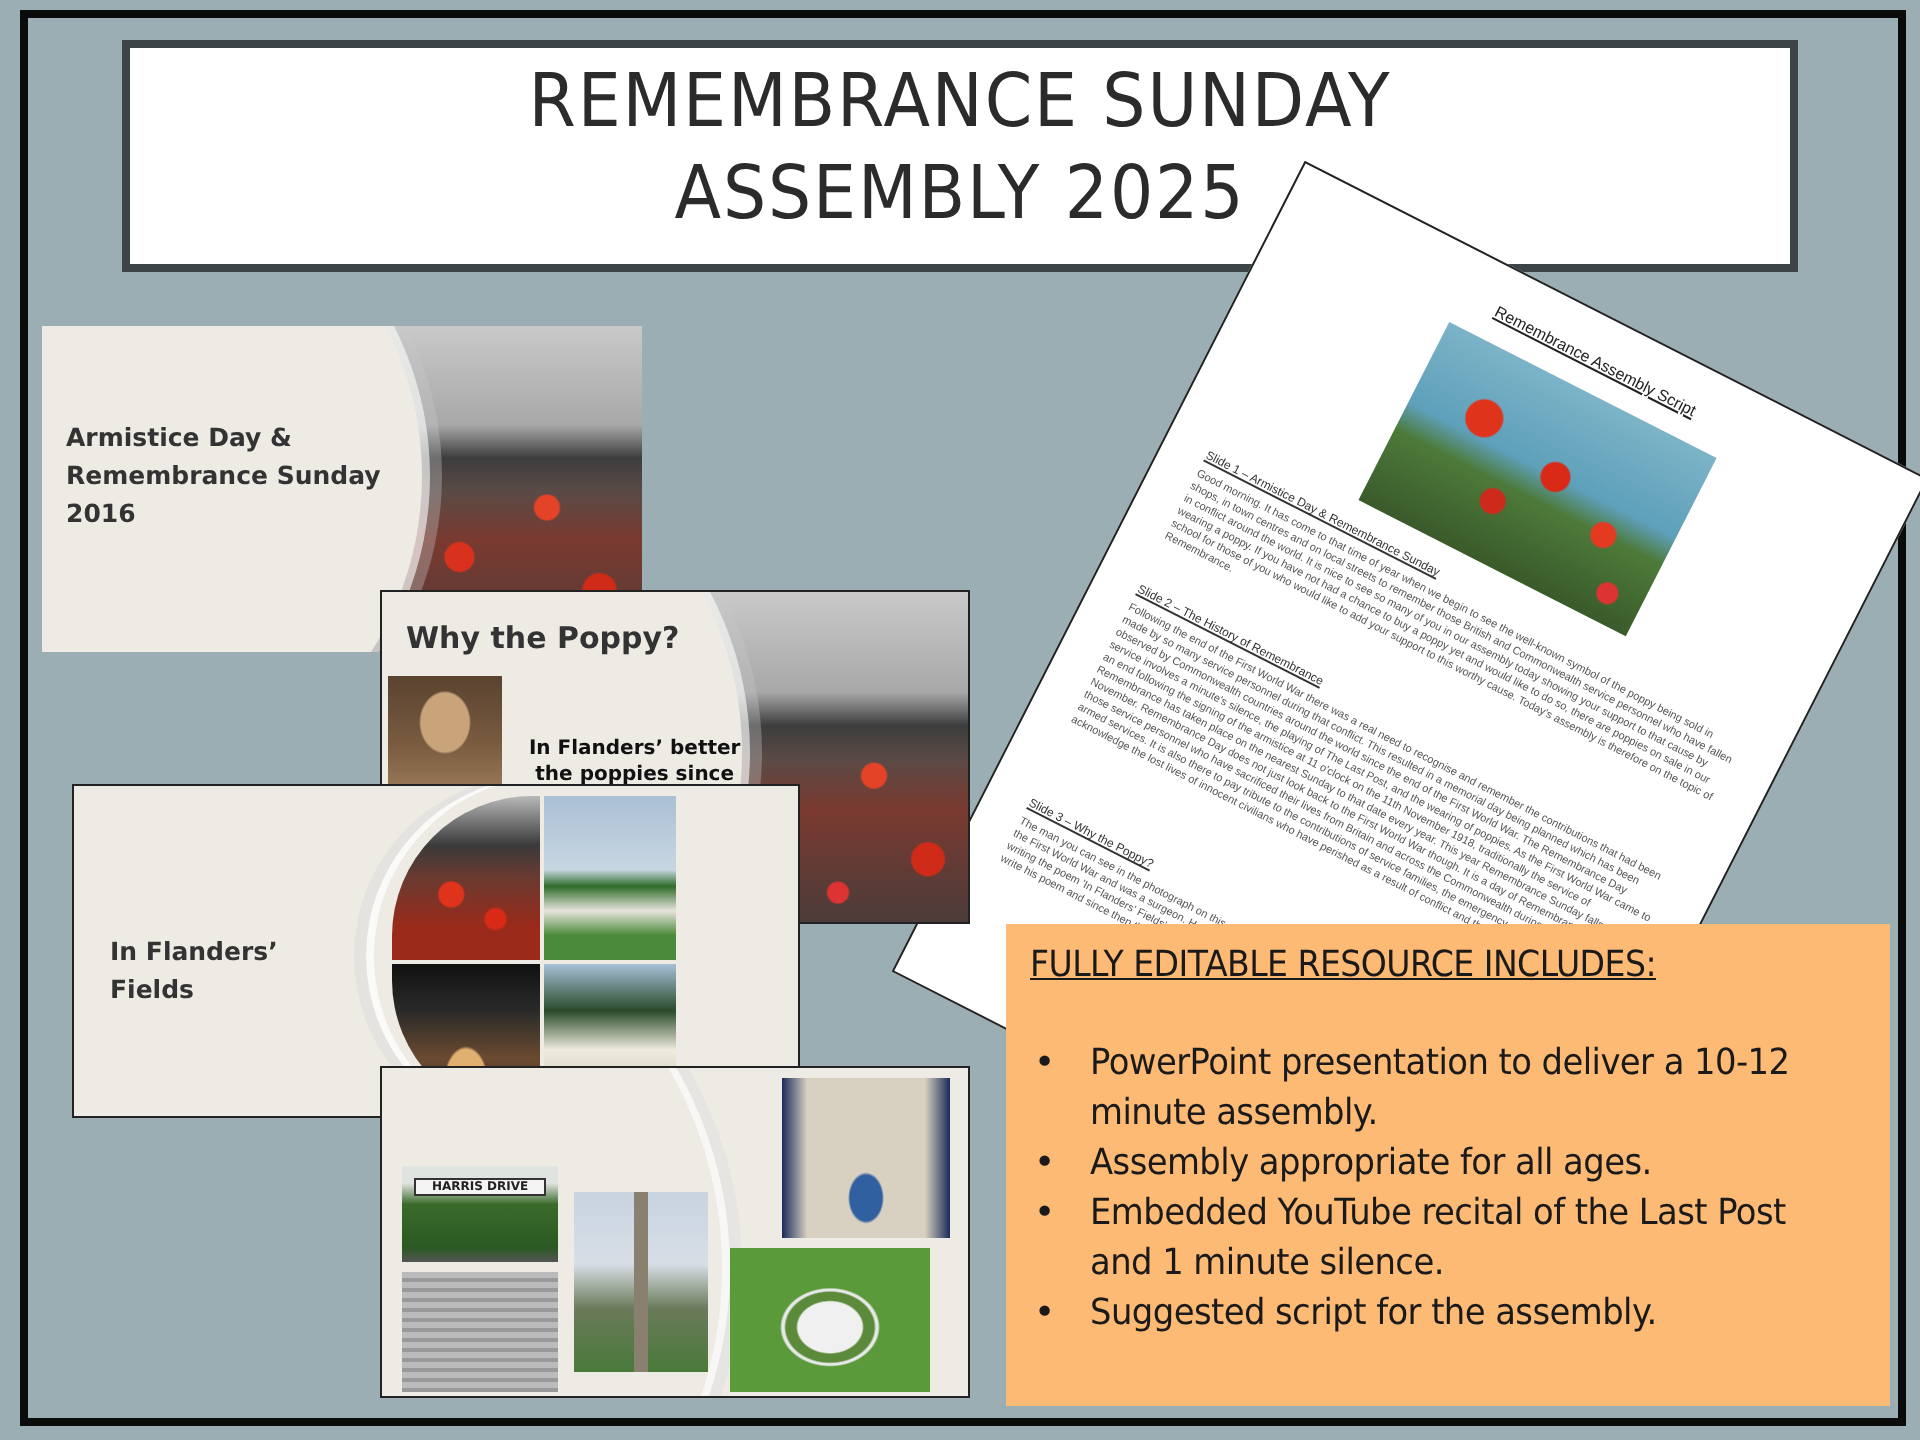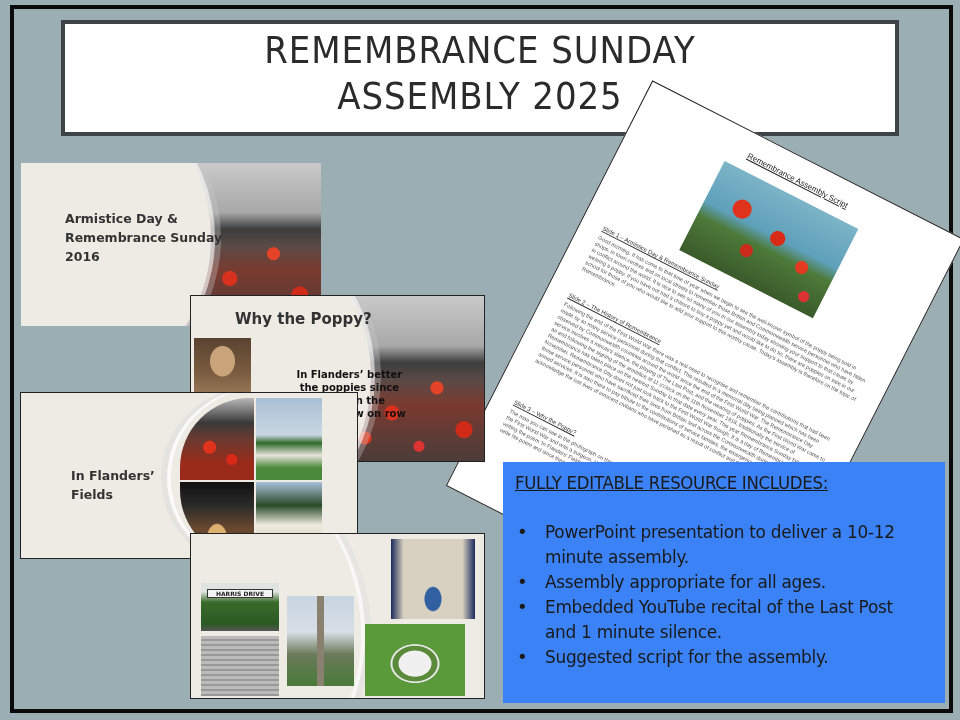--- a/index.html
+++ b/index.html
@@ -3,53 +3,53 @@
   <meta charset="utf-8">
   <style>
     * { box-sizing: border-box; margin: 0; padding: 0; }
     html, body { width: 960px; height: 720px; overflow: hidden; }
     body { background: #9aaeb4; font-family: "DejaVu Sans", sans-serif; position: relative; }
     .frame { position: absolute; left: 10px; top: 5px; width: 943px; height: 708px; border: 4px solid #0b0b0b; }
     .title-box { position: absolute; left: 61px; top: 20px; width: 838px; height: 116px; background: #fff; border: 4px solid #3d4448; text-align: center; }
     .title-line { font-family: "DejaVu Sans", sans-serif; font-size: 37px; letter-spacing: 1px; color: #2b2b2b; line-height: 46px; font-weight: normal; transform: scaleX(0.92); }
     .title-line.l1 { margin-top: 4px; }
     .slide { position: absolute; background: #eeebe4; overflow: hidden; border: 1.5px solid #222; }
-    .slide .title { position: absolute; font-weight: bold; color: #333; font-family: "DejaVu Sans", sans-serif; margin-left: 32px; }
+    .slide .title { position: absolute; font-weight: bold; color: #333; font-family: "DejaVu Sans", sans-serif; }
     .poppy-field { position: absolute; background:
         radial-gradient(circle at 20% 60%, #e23a22 0 5px, transparent 6px),
         radial-gradient(circle at 45% 70%, #d8321e 0 7px, transparent 8px),
         radial-gradient(circle at 70% 55%, #e44327 0 6px, transparent 7px),
         radial-gradient(circle at 85% 80%, #cf2b18 0 8px, transparent 9px),
         radial-gradient(circle at 30% 85%, #e0381f 0 6px, transparent 7px),
         radial-gradient(circle at 60% 90%, #d33 0 5px, transparent 6px),
         radial-gradient(circle at 10% 75%, #e5452a 0 4px, transparent 5px),
         linear-gradient(180deg, #c9c9c9 0%, #a8a8a8 30%, #3d3d3d 40%, #5a4a46 50%, #7a3a30 65%, #4a3c3a 100%);
     }
     .circle-mask { position: absolute; border-radius: 50%; background: #eeebe4; box-shadow: 4px 0 0 rgba(255,255,255,0.6), 10px 0 0 rgba(200,200,200,0.35); }
     
     #s1 { left: 20px; top: 162px; width: 302px; height: 165px; border-color: #9aaeb4; }
     
     #s2 { left: 190px; top: 295px; width: 295px; height: 167px; text-align: center; }
     
-    #s3 { left: 20px; top: 392px; width: 338px; height: 167px; }
+    #s3 { left: 36px; top: 392px; width: 364px; height: 167px; }
     
     #s4 { left: 190px; top: 533px; width: 295px; height: 166px; }
     .photo { position: absolute; }
     .doc { position: absolute; left: 530px; top: 135px; width: 350px; height: 455px; background: #fff; border: 1px solid #222; transform: rotate(27deg); transform-origin: center; overflow: hidden; }
     .doc .doc-title { position: absolute; top: 18px; width: 100%; text-align: center; font-size: 8px; text-decoration: underline; color: #222; font-family: "Liberation Sans", sans-serif; }
     .doc .doc-img { position: absolute; top: 38px; left: 100px; width: 150px; height: 100px; background:
       radial-gradient(circle at 25% 35%, #e0331c 0 9px, transparent 10px),
       radial-gradient(circle at 55% 45%, #d92a18 0 7px, transparent 8px),
       radial-gradient(circle at 78% 60%, #e43a22 0 6px, transparent 7px),
       radial-gradient(circle at 40% 70%, #cc2a1a 0 6px, transparent 7px),
       radial-gradient(circle at 88% 85%, #d33 0 5px, transparent 6px),
       linear-gradient(180deg, #7cb3c7 0%, #5ea0ba 45%, #4d7a3a 60%, #3a5a2a 100%); }
     .doc .doc-section { position: absolute; left: 22px; right: 22px; font-size: 5.5px; color: #555; line-height: 7px; font-family: "Liberation Sans", sans-serif; }
     .doc .doc-section .h { text-decoration: underline; color: #333; font-size: 6px; margin-bottom: 3px; }
-    .info { position: absolute; left: 503px; top: 462px; width: 442px; height: 241px; background: #3b82f6; padding: 10px 12px; color: #1a1a1a; font-family: "DejaVu Sans", sans-serif; }
+    .info { position: absolute; left: 503px; top: 462px; width: 442px; height: 241px; background: #fdba74; padding: 10px 12px; color: #1a1a1a; font-family: "DejaVu Sans", sans-serif; }
     .info .heading { font-size: 18px; text-decoration: underline; letter-spacing: -0.3px; transform: scaleX(0.92); transform-origin: left; white-space: nowrap; }
     .info ul { list-style: none; margin-top: 26px; }
     .info li { position: relative; padding-left: 30px; font-size: 18px; line-height: 25px; letter-spacing: -0.3px; }
     .info li .bullet { position: absolute; left: 2px; top: 0; }
     .info li .txt { display: inline-block; transform: scaleX(0.94); transform-origin: left; }
   </style>
 </head>
 <body>
 
 <div class="frame"></div>

